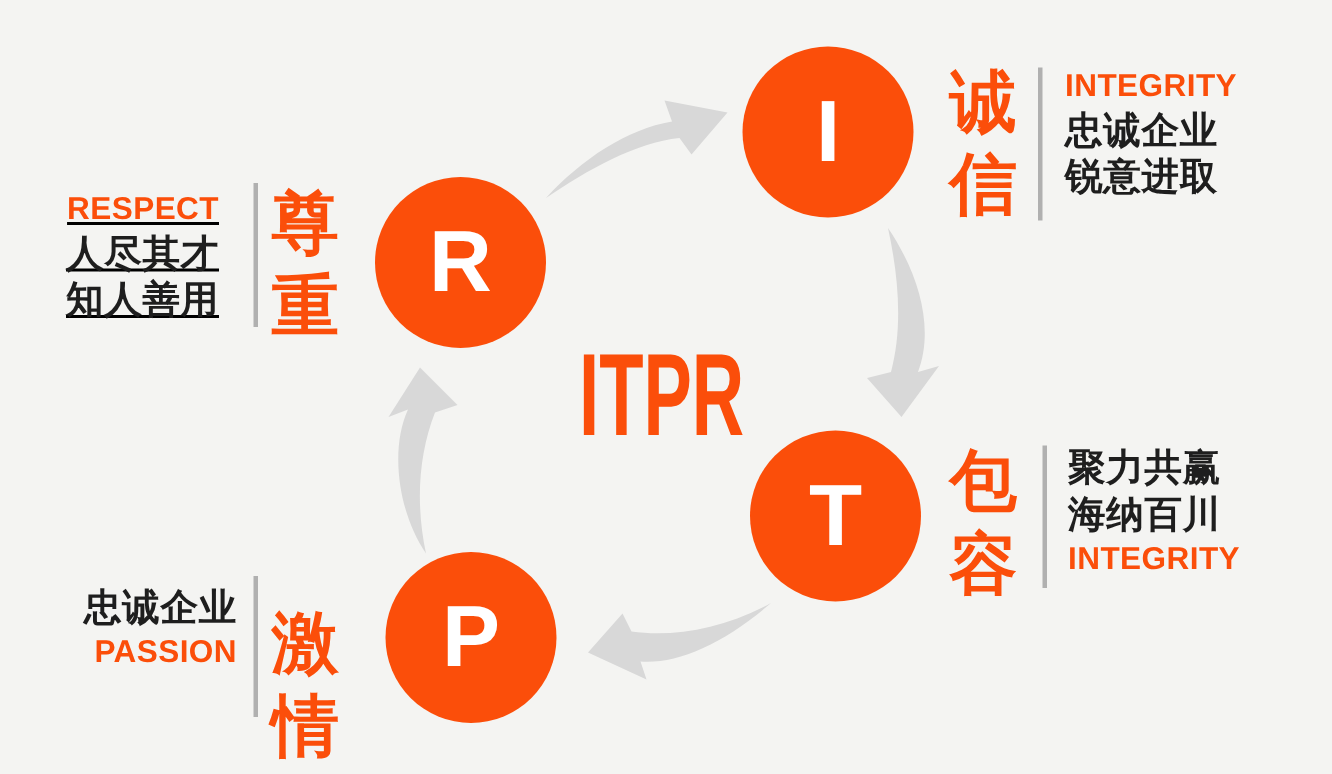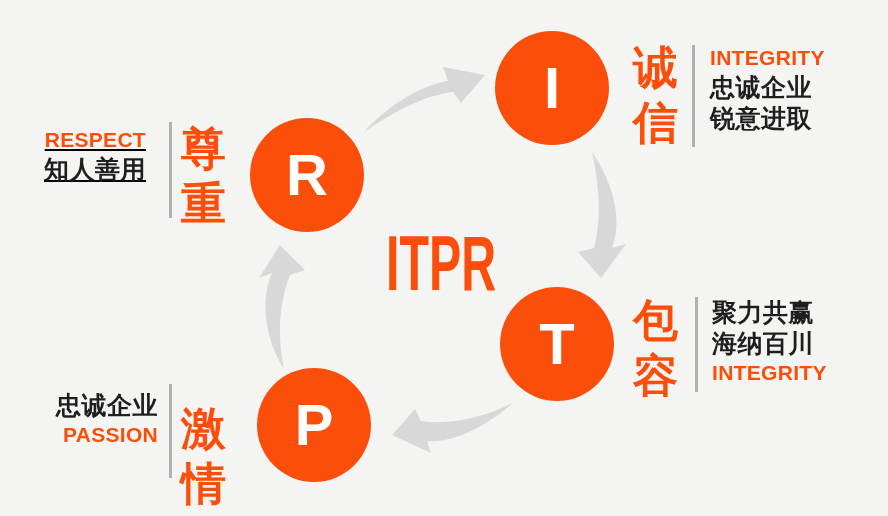--- a/index.html
+++ b/index.html
@@ -132,16 +132,17 @@
   <div class="divider d-p"></div>
   <div class="desc right ds-p">
     <div class="cnl">忠诚企业</div>
     <div class="en">PASSION</div>
   </div>
 
   <div class="vert v-r">尊重</div>
   <div class="divider d-r"></div>
   <div class="desc right ds-r">
     <div class="en">RESPECT</div>
+    <div class="cnl">人尽其才</div>
     <div class="cnl">知人善用</div>
   </div>
 
 </div>
 
 </body></html>

